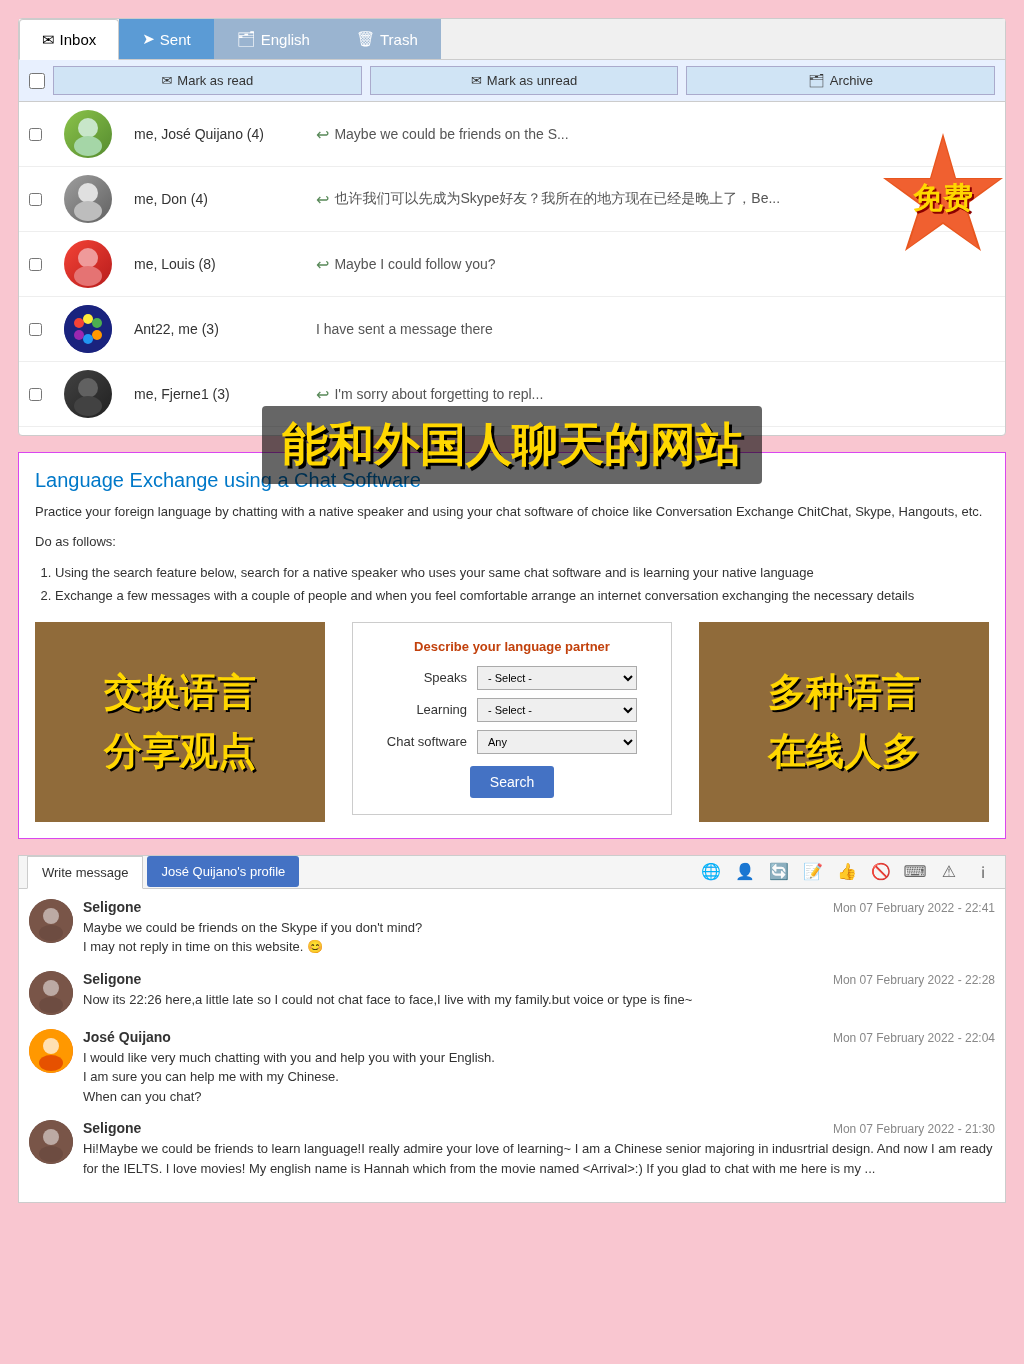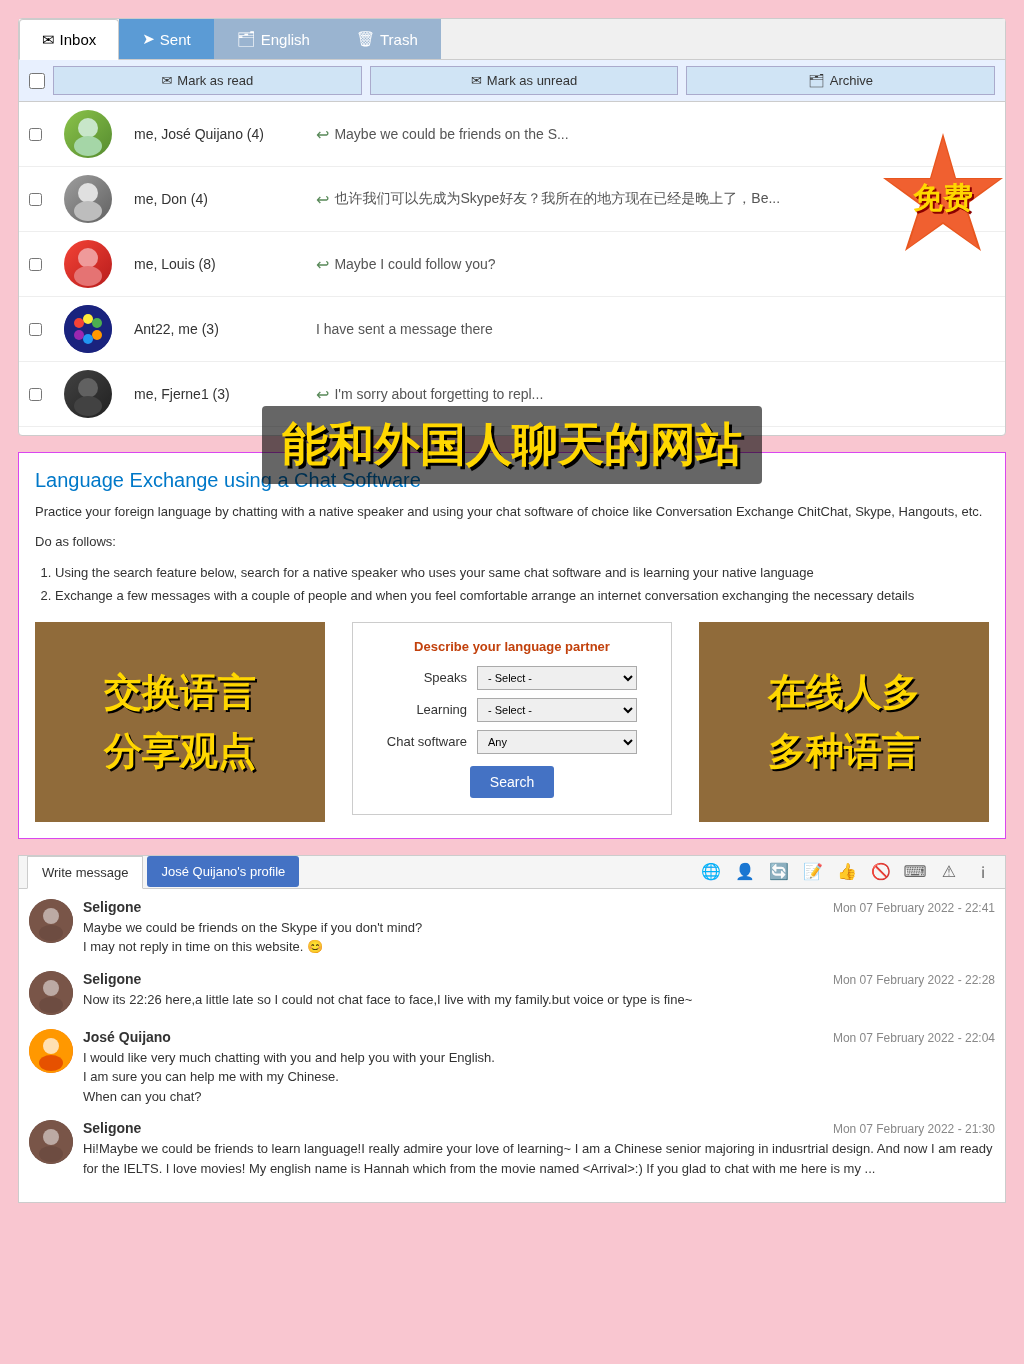--- a/index.html
+++ b/index.html
@@ -495,22 +495,22 @@
             <label class="form-label">Chat software</label>
             <select class="form-select">
               <option>Any</option>
             </select>
           </div>
           <button class="search-btn">Search</button>
         </div>
       </div>
 
       <div style="position:absolute;right:0;top:0;bottom:0;width:290px;background:rgba(120,75,15,0.82);display:flex;flex-direction:column;align-items:center;justify-content:center;gap:8px;z-index:10;">
+        <span style="font-size:38px;font-weight:900;color:#ffd700;font-family:'SimHei','Microsoft YaHei',sans-serif;text-shadow:2px 2px 0 #000;">多种语言</span>
         <span style="font-size:38px;font-weight:900;color:#ffd700;font-family:'SimHei','Microsoft YaHei',sans-serif;text-shadow:2px 2px 0 #000;">在线人多</span>
-        <span style="font-size:38px;font-weight:900;color:#ffd700;font-family:'SimHei','Microsoft YaHei',sans-serif;text-shadow:2px 2px 0 #000;">多种语言</span>
       </div>
 
     </div>
   </div>
 
   <div class="chat-section">
 
     <div class="chat-tabs">
       <div class="chat-tab-left">
         <div class="chat-tab active">Write message</div>

